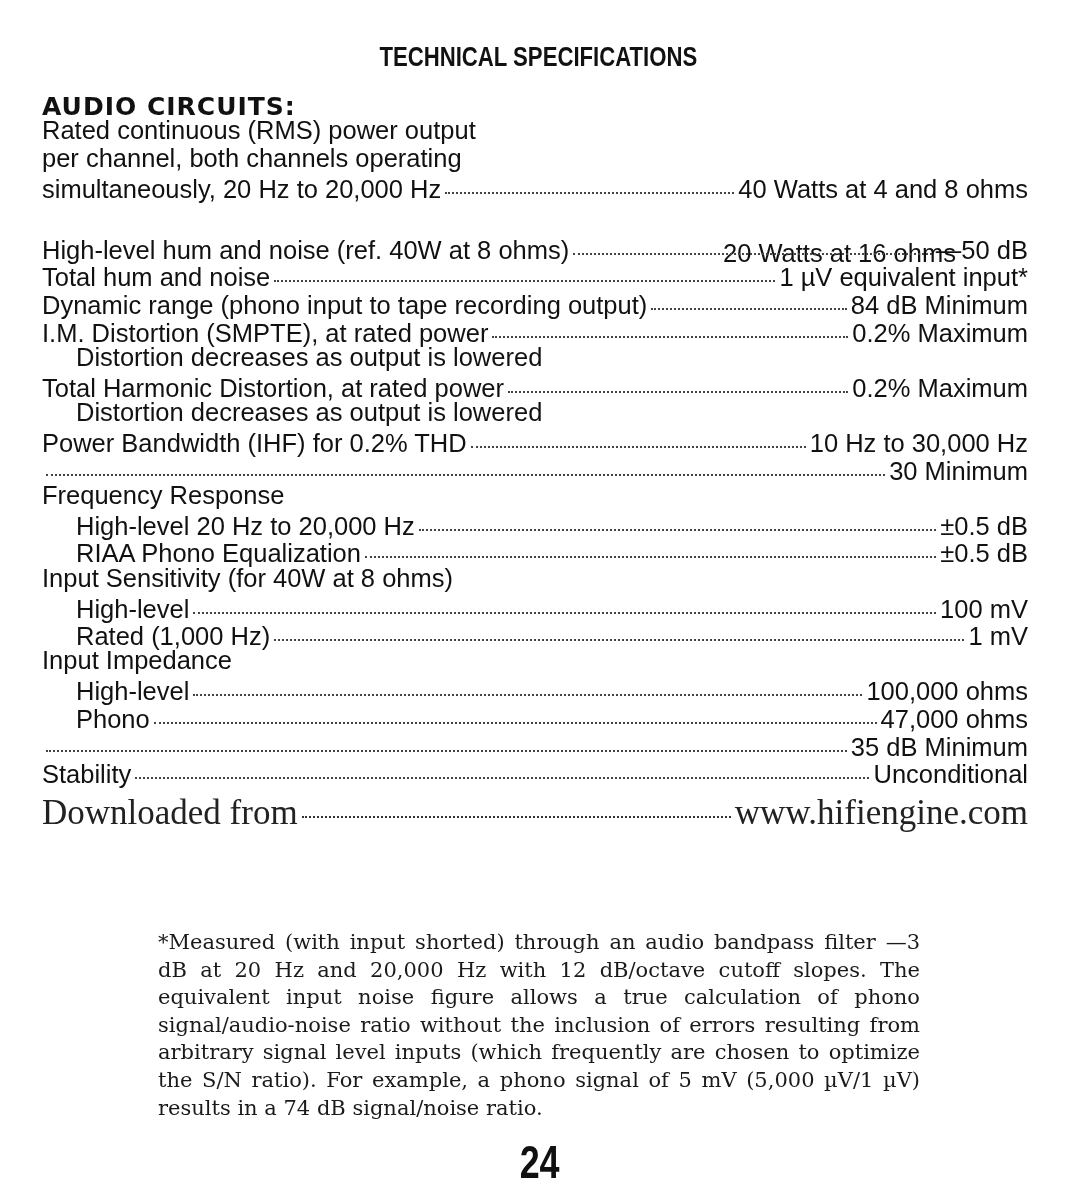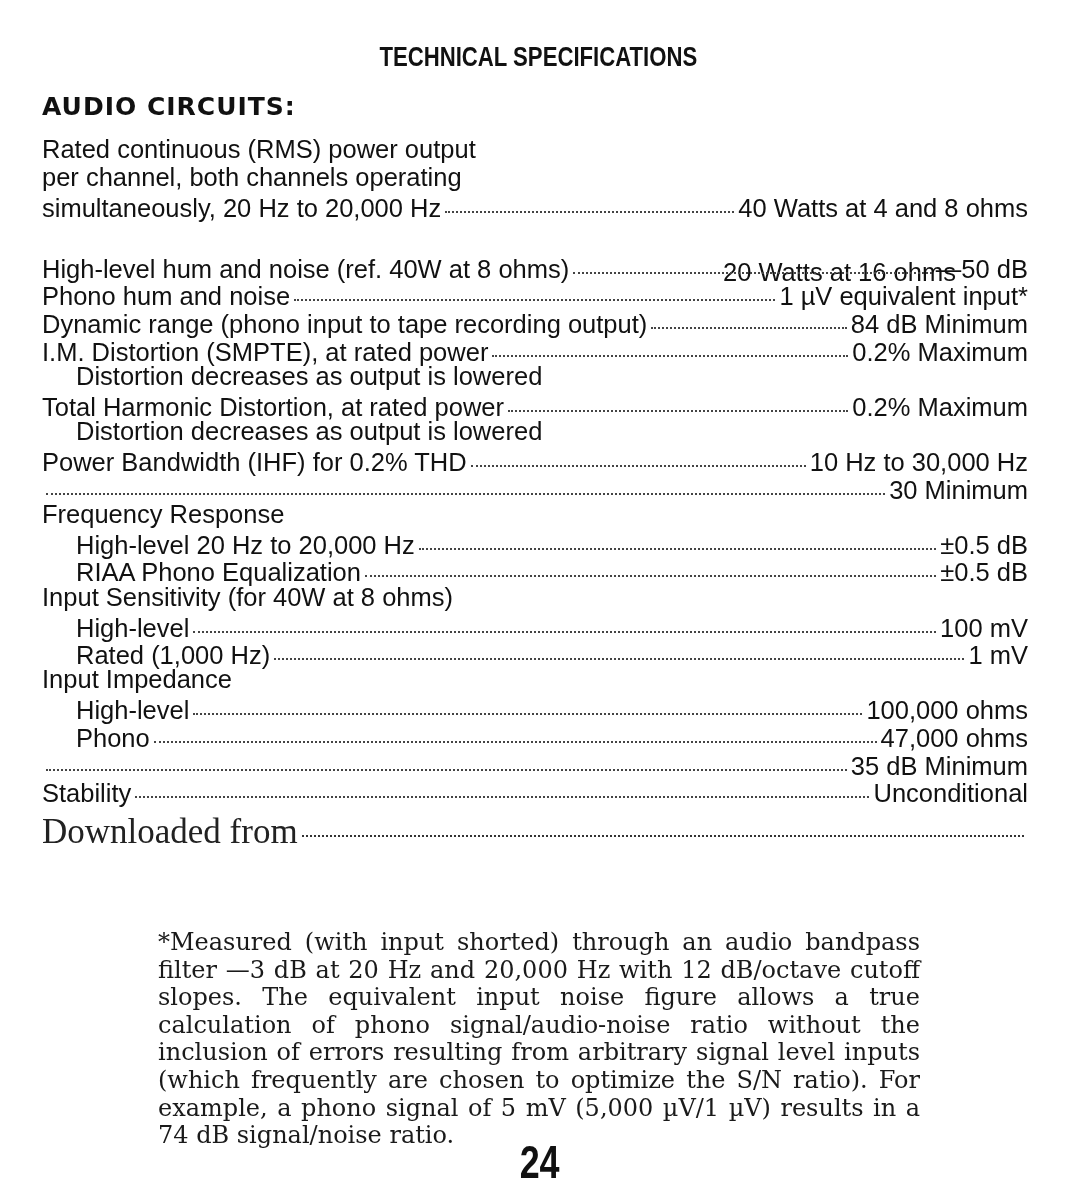--- a/index.html
+++ b/index.html
@@ -7,21 +7,21 @@
   .title {
     position: absolute; left: 0; width: 1079px; top: 42px; text-align: center;
     font-family: "Liberation Sans", sans-serif; font-weight: bold; font-size: 27px;
     letter-spacing: 0px; transform: scaleX(0.82); transform-origin: 533px 0;
   }
   .section {
     position: absolute; left: 42px; top: 92px;
     font-family: "DejaVu Sans", sans-serif; font-weight: bold; font-size: 25px; letter-spacing: 1px;
   }
   .specs {
-    position: absolute; left: 42px; top: 136px; width: 986px;
+    position: absolute; left: 42px; top: 117px; width: 986px;
     font-family: "Liberation Sans", sans-serif; font-size: 25.5px; line-height: 27.6px;
   }
   .row { display: flex; align-items: baseline; white-space: nowrap; height: 27.6px; }
   .row.indent .lbl { padding-left: 34px; text-align: center; }
   .lbl { flex: 0 0 auto; transform-origin: left; }
   .dots {
     flex: 1 1 auto; overflow: hidden; margin: 0 4px; height: 1em; position: relative;
   }
   .dots::after {
     content: ""; position: absolute; left: 0; right: 0; bottom: 4px;
@@ -30,21 +30,21 @@
   .val { flex: 0 0 auto; text-align: right; }
   .val2 { padding-left: 681px; margin-top: 40px; }
   .gap { height: 6px; }
   .footer-line {
     display: flex; align-items: baseline; white-space: nowrap; margin-top: 4px;
     font-family: "Liberation Serif", serif; font-size: 35px; line-height: 34px; color: #222;
   }
   .footer-line .dots::after { bottom: 6px; border-bottom: 2px dotted #333; }
   .footnote {
     position: absolute; left: 158px; top: 929px; width: 762px;
-    font-family: "DejaVu Serif", serif; font-size: 24px; line-height: 27.6px;
+    font-family: "DejaVu Serif", serif; font-size: 21px; line-height: 27.6px;
     text-align: justify; color: #1a1a1a;
   }
   .pageno {
     position: absolute; left: 0; width: 1079px; top: 1135px; text-align: center;
     font-family: "Liberation Sans", sans-serif; font-weight: bold; font-size: 46px;
     transform: scaleX(0.78); transform-origin: 540px 0;
   }
 </style>
 </head>
 <body>
@@ -68,21 +68,21 @@
       <div class="row">
         <span class="val val2">20 Watts at 16 ohms</span>
       </div>
       <div class="gap"></div>
       <div class="row">
         <span class="lbl">High-level hum and noise (ref. 40W at 8 ohms)</span>
         <span class="dots"></span>
         <span class="val">—50 dB</span>
       </div>
       <div class="row">
-        <span class="lbl">Phono hum and noise</span>
+        <span class="lbl">Total hum and noise</span>
         <span class="dots"></span>
         <span class="val">1 µV equivalent input*</span>
       </div>
       <div class="row">
         <span class="lbl">Dynamic range (phono input to tape recording output)</span>
         <span class="dots"></span>
         <span class="val">84 dB Minimum</span>
       </div>
       <div class="row">
         <span class="lbl">I.M. Distortion (SMPTE), at rated power</span>
@@ -154,17 +154,18 @@
       </div>
       <div class="row">
         <span class="lbl">Stability</span>
         <span class="dots"></span>
         <span class="val">Unconditional</span>
       </div>
     </div>
   <div class="footer-line">
     <span class="lbl">Downloaded from</span>
     <span class="dots"></span>
+    <span class="val">www.hifiengine.com</span>
   </div>
 </div>
 
 <div class="footnote">*Measured (with input shorted) through an audio bandpass filter —3 dB at 20 Hz and 20,000 Hz with 12 dB/octave cutoff slopes. The equivalent input noise figure allows a true calculation of phono signal/audio-noise ratio without the inclusion of errors resulting from arbitrary signal level inputs (which frequently are chosen to optimize the S/N ratio). For example, a phono signal of 5 mV (5,000 µV/1 µV) results in a 74 dB signal/noise ratio.</div>
 <div class="pageno">24</div>
 
 </body></html>

